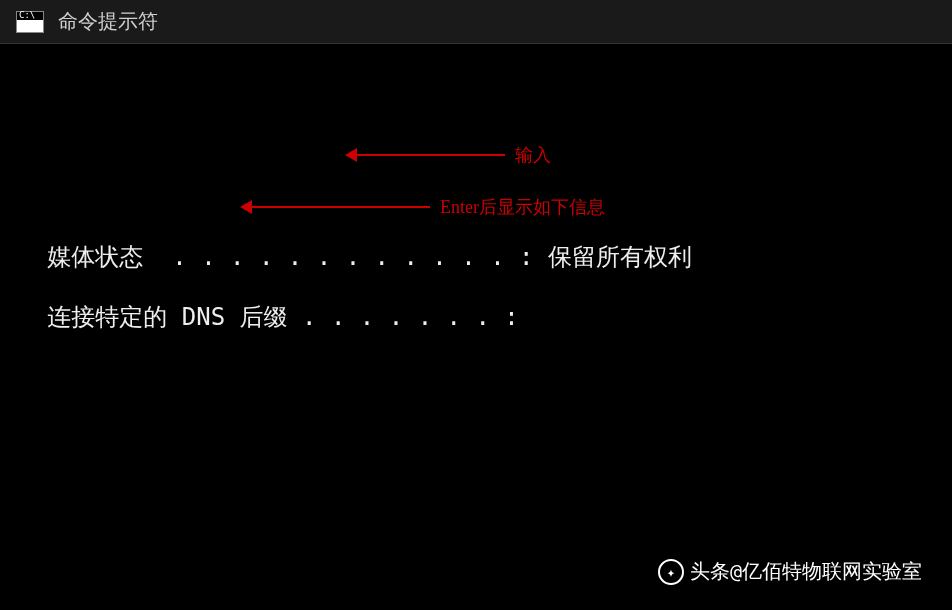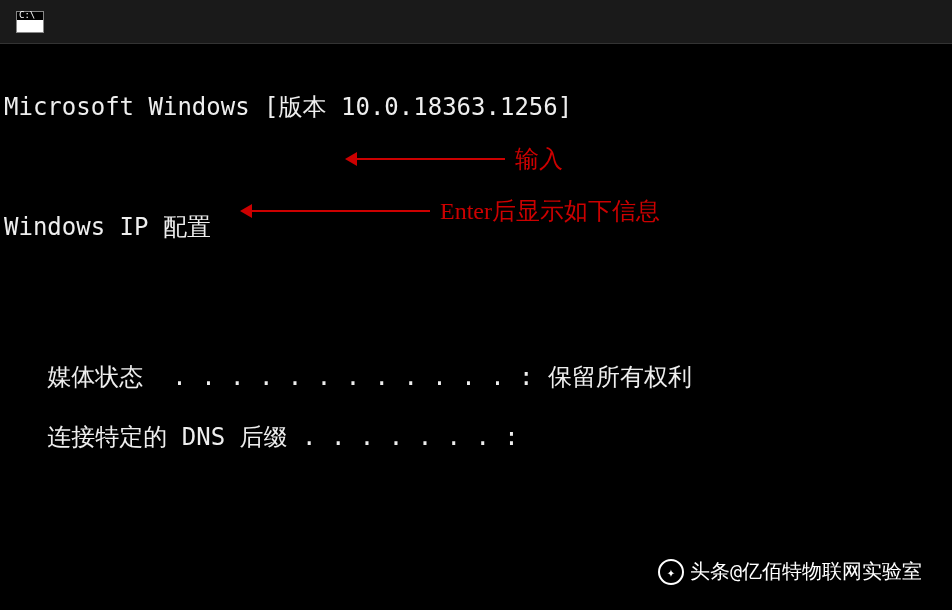--- a/index.html
+++ b/index.html
@@ -61,21 +61,21 @@
       white-space: pre;
       letter-spacing: 0px;
       position: relative;
     }
     .terminal-line {
       display: block;
     }
     .annotation {
       position: absolute;
       color: #cc0000;
-      font-size: 24px;
+      font-size: 18px;
       font-family: "SimSun", serif;
       display: flex;
       align-items: center;
     }
     .arrow {
       display: inline-block;
       position: relative;
       height: 2px;
       background: #cc0000;
     }
@@ -114,27 +114,26 @@
       font-size: 14px;
     }
   </style>
 </head>
 <body>
 
 <div class="titlebar">
   <div class="titlebar-icon">
     <span class="titlebar-icon-text">C:\</span>
   </div>
+  <span>命令提示符</span>
 </div>
 
 <div class="terminal">
-<span class="terminal-line">Microsoft Windows [版本 10.0.18363.1256]</span>
 <span class="terminal-line"></span>
 <span class="terminal-line"></span>
-<span class="terminal-line">Windows IP 配置</span>
 <span class="terminal-line"></span>
 <span class="terminal-line"></span>
 <span class="terminal-line"></span>
 <span class="terminal-line">   媒体状态  . . . . . . . . . . . . : 保留所有权利</span>
 <span class="terminal-line">   连接特定的 DNS 后缀 . . . . . . . :</span>
 <span class="terminal-line"></span>
 
 <span class="terminal-line"></span>
 
 

